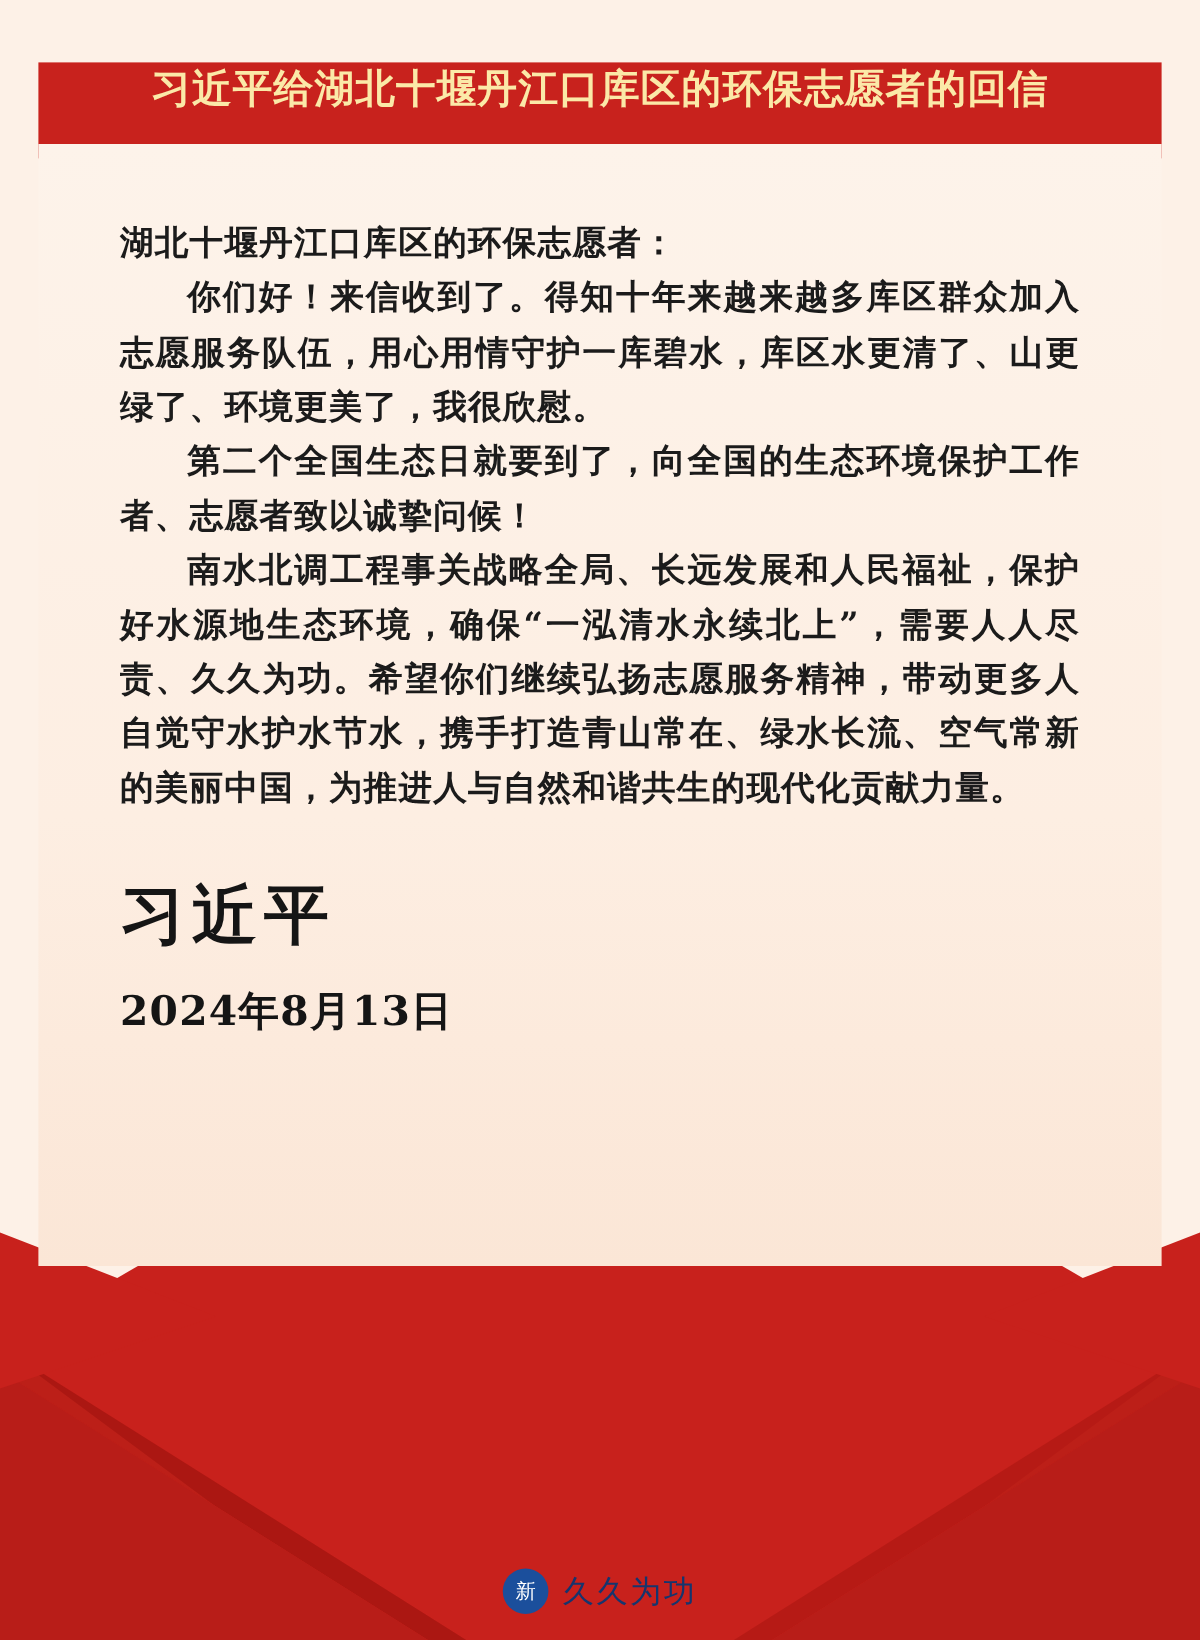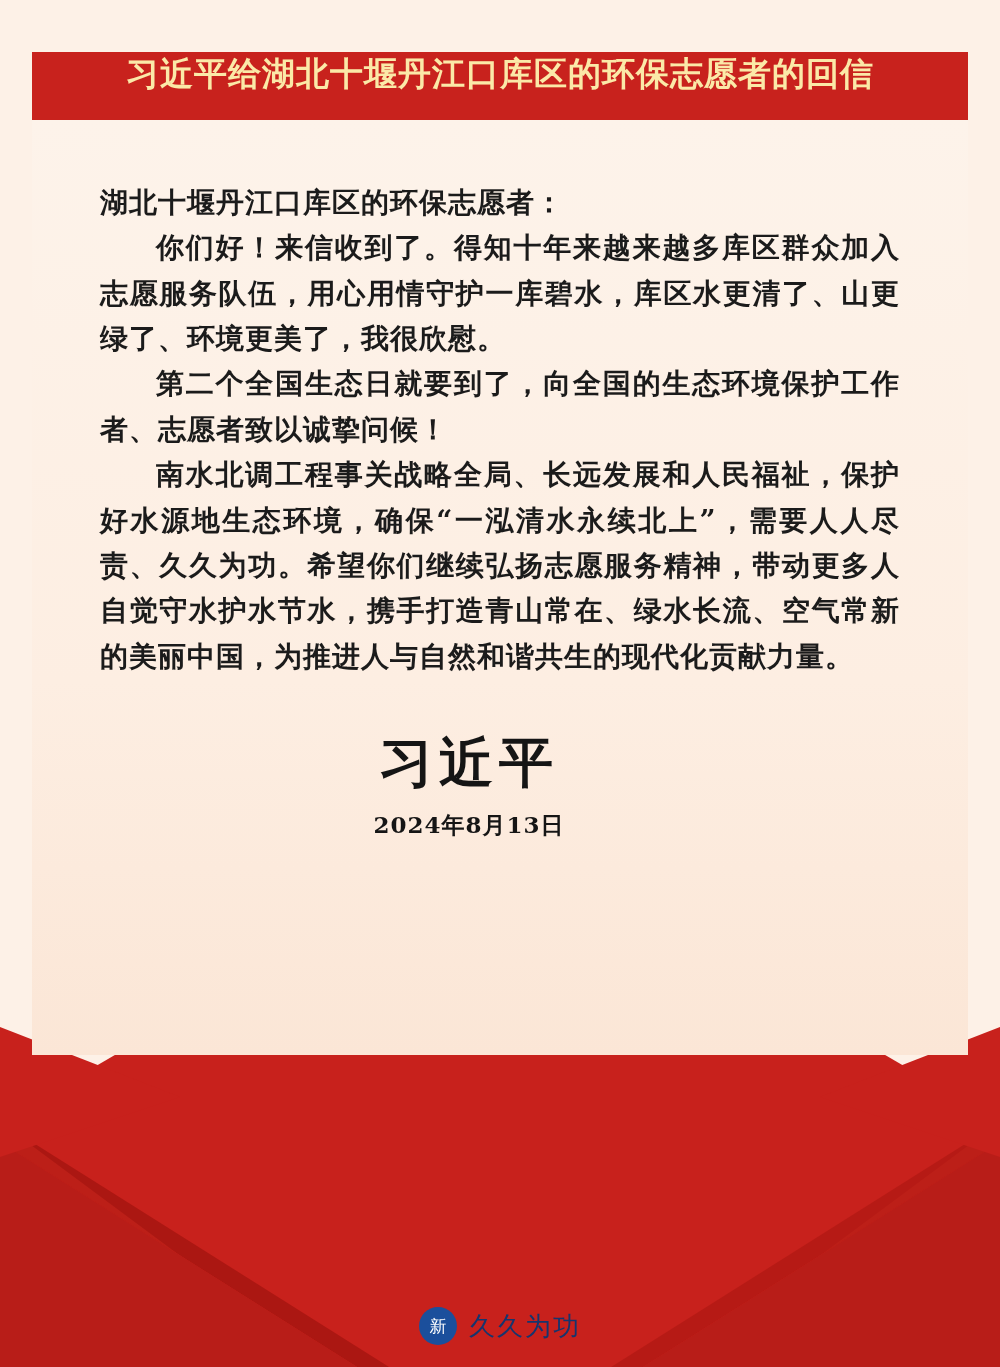--- a/index.html
+++ b/index.html
@@ -82,33 +82,33 @@
     line-height: 1.62;
     color: #1b1b1b;
     text-indent: 2em;
     letter-spacing: 1px;
     margin: 0;
     text-align: justify;
   }
 
   .signature-wrap {
     margin-top: 54px;
-    text-align: center;
+    text-align: left;
     padding-right: 62px;
   }
   .signature {
     font-size: 54px;
     font-family: "DejaVu Serif", "Liberation Serif", serif;
     color: #151515;
     letter-spacing: 6px;
     line-height: 1.1;
   }
   .sig-date {
-    margin-top: 18px;
-    font-size: 23px;
+    margin-top: 28px;
+    font-size: 34px;
     color: #151515;
     letter-spacing: 1px;
   }
 
   
   .footer {
     position: absolute;
     left: 0;
     bottom: 22px;
     width: 1000px;

